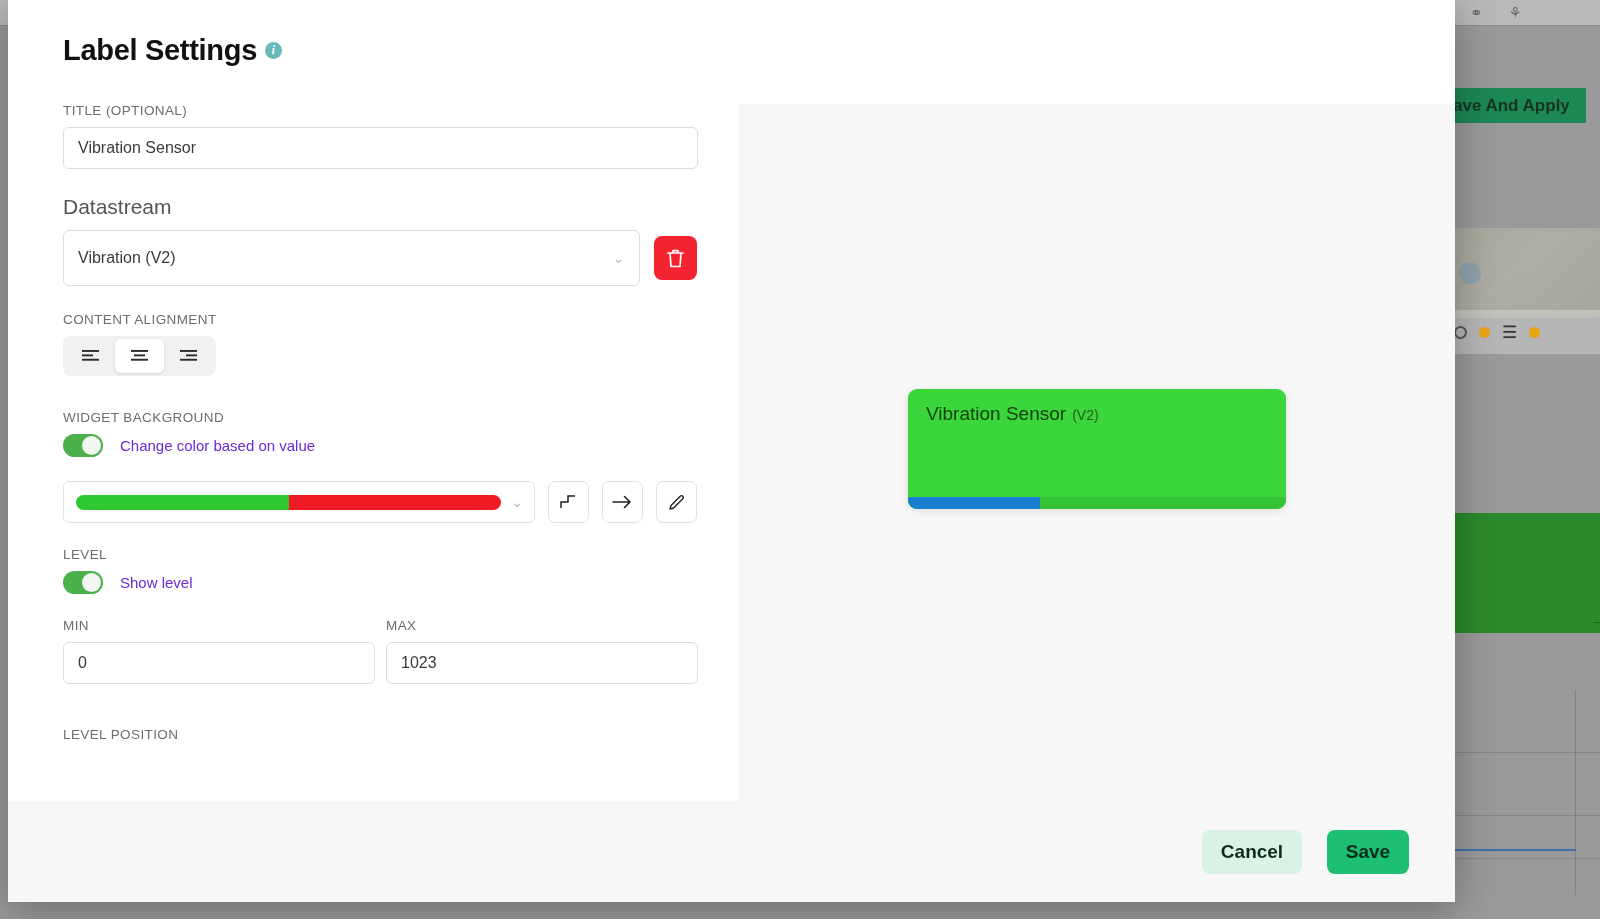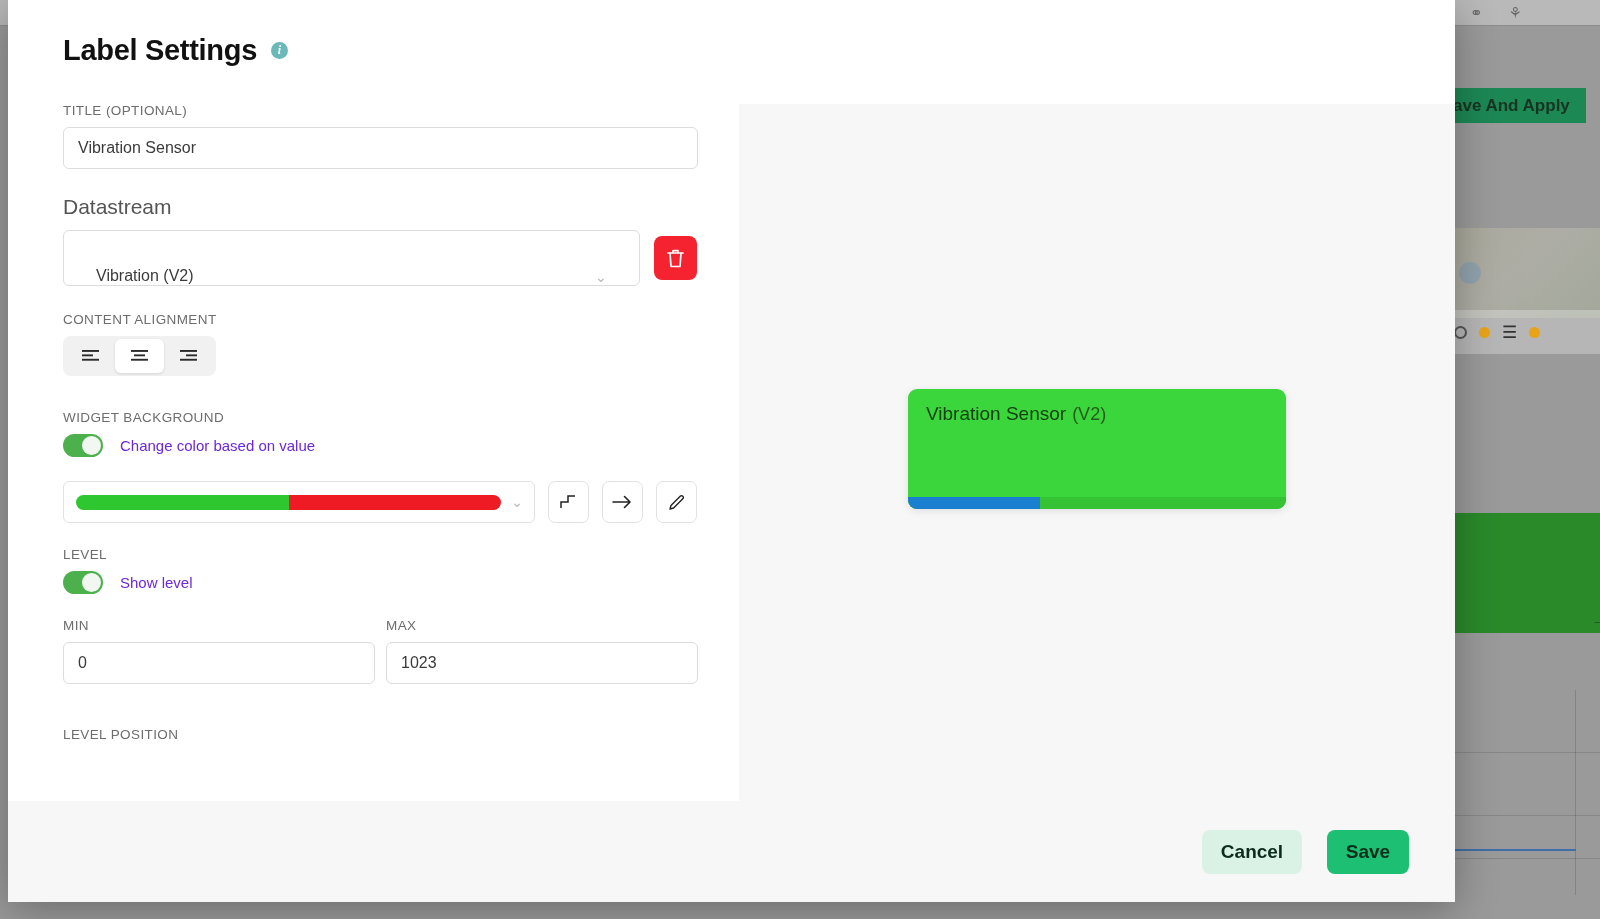--- a/index.html
+++ b/index.html
@@ -106,21 +106,21 @@
   
   .form-pane {
     position: absolute; left: 0; top: 0;
     width: 731px; height: 801px;
     background: #fff;
     padding: 34px 42px 0 55px;
     overflow: hidden;
   }
 
   .modal-title-row {
-    display: flex; align-items: center; gap: 14px;
+    display: flex; align-items: center; gap: 8px;
     margin-bottom: 36px;
   }
   .modal-title {
     font-size: 29px; font-weight: bold; color: #111;
     letter-spacing: -.3px;
   }
   .info-icon {
     width: 17px; height: 17px; border-radius: 50%;
     background: #6bb8b8; color: #fff;
     font-size: 12px; font-weight: bold; font-style: italic;
@@ -145,22 +145,22 @@
     font-family: "Liberation Sans", sans-serif;
     outline: none;
   }
   .block { margin-bottom: 26px; }
 
   .ds-row { display: flex; align-items: center; gap: 14px; }
   .select-box {
     width: 584px; height: 56px;
     border: 1px solid #dcdcdc; border-radius: 6px;
     background: #fff;
-    display: flex; align-items: flex-end;
-    padding: 0 32px;
+    display: flex; align-items: center;
+    padding: 0 14px;
     font-size: 16px; color: #3b3b3b;
     justify-content: space-between;
   }
   .chev { color: #b9b9b9; font-size: 14px; }
   .trash-btn {
     width: 44px; height: 44px;
     background: #f5232f; border-radius: 8px;
     display: flex; align-items: center; justify-content: center;
     border: none; cursor: pointer;
   }
@@ -230,21 +230,21 @@
     background: #3bd63b; border-radius: 9px;
     position: relative; overflow: hidden;
     box-shadow: 0 2px 8px rgba(0,0,0,.10);
     padding: 14px 18px 0 18px;
     margin-top: -8px;
   }
   .widget-title {
     font-size: 19px; color: #14400f;
     display: flex; align-items: baseline; gap: 6px;
   }
-  .widget-pin { font-size: 18px; color: #245c1c; }
+  .widget-pin { font-size: 14px; color: #245c1c; }
   .widget-value {
     text-align: center; font-size: 40px; color: #14400f;
     margin-top: 4px; line-height: 1;
   }
   .level-track {
     position: absolute; left: 0; right: 0; bottom: 0; height: 12px;
     background: #35c235;
   }
   .level-fill {
     height: 100%; background: #1b7fd1;

